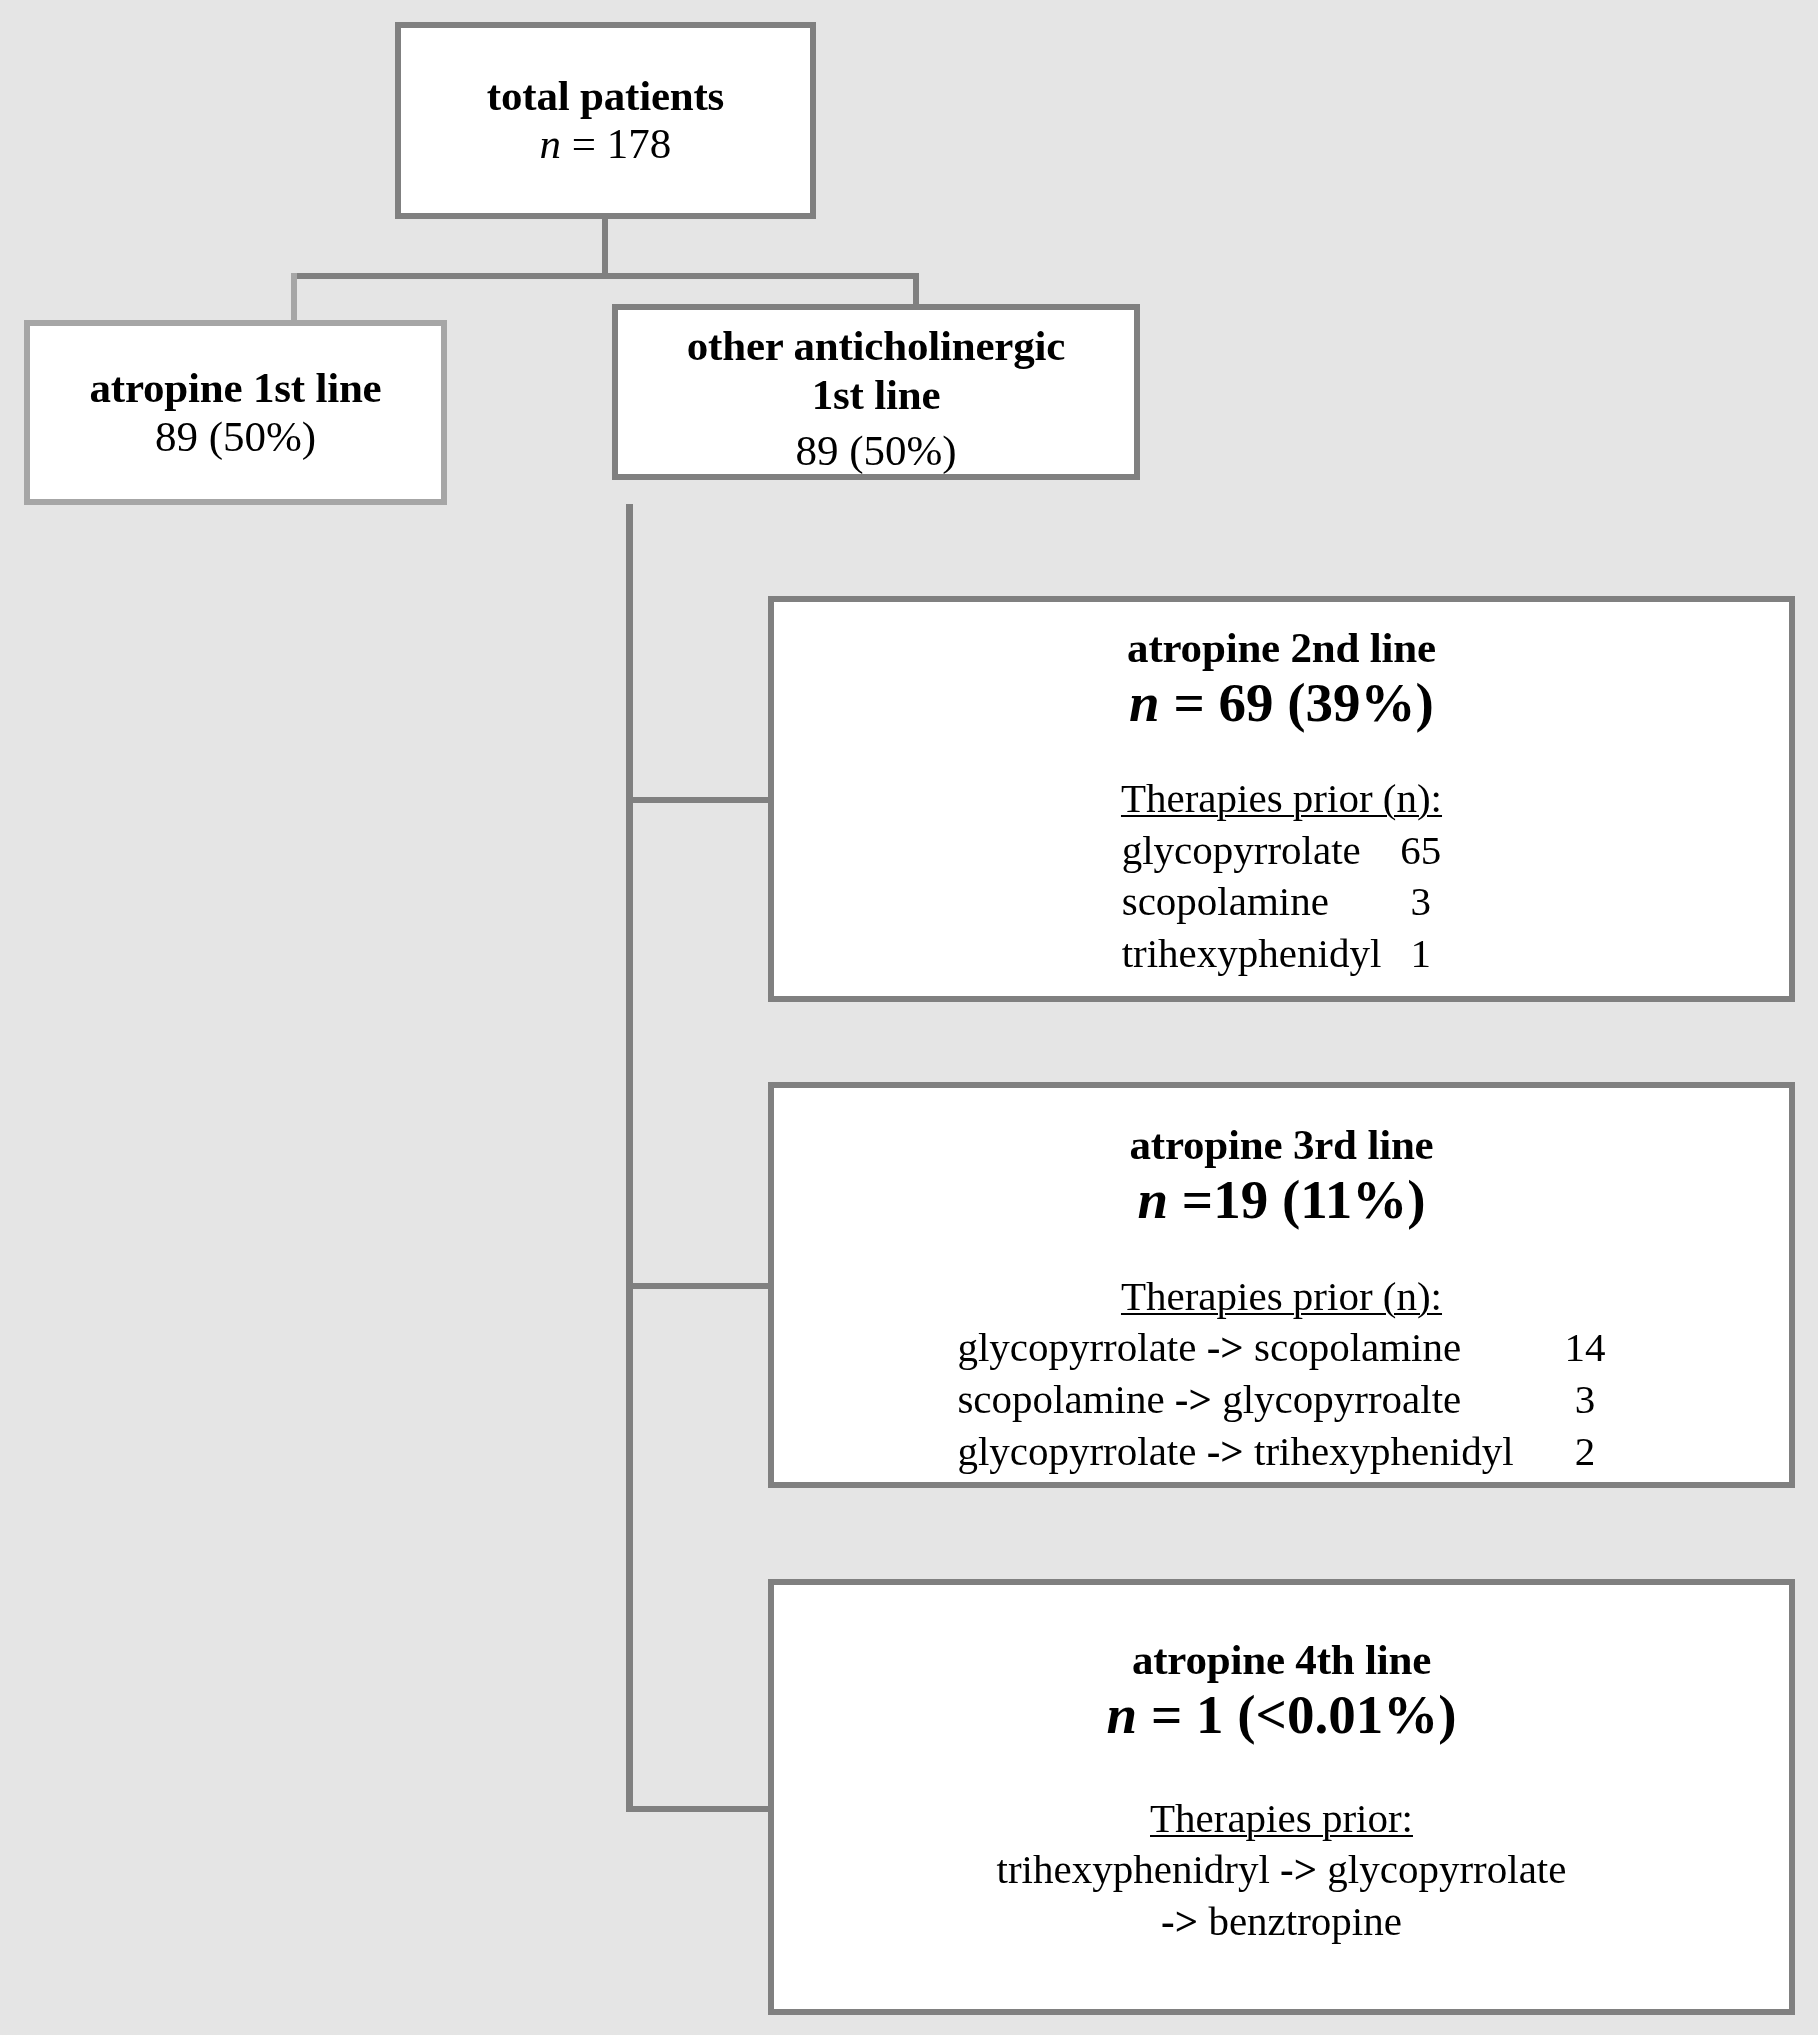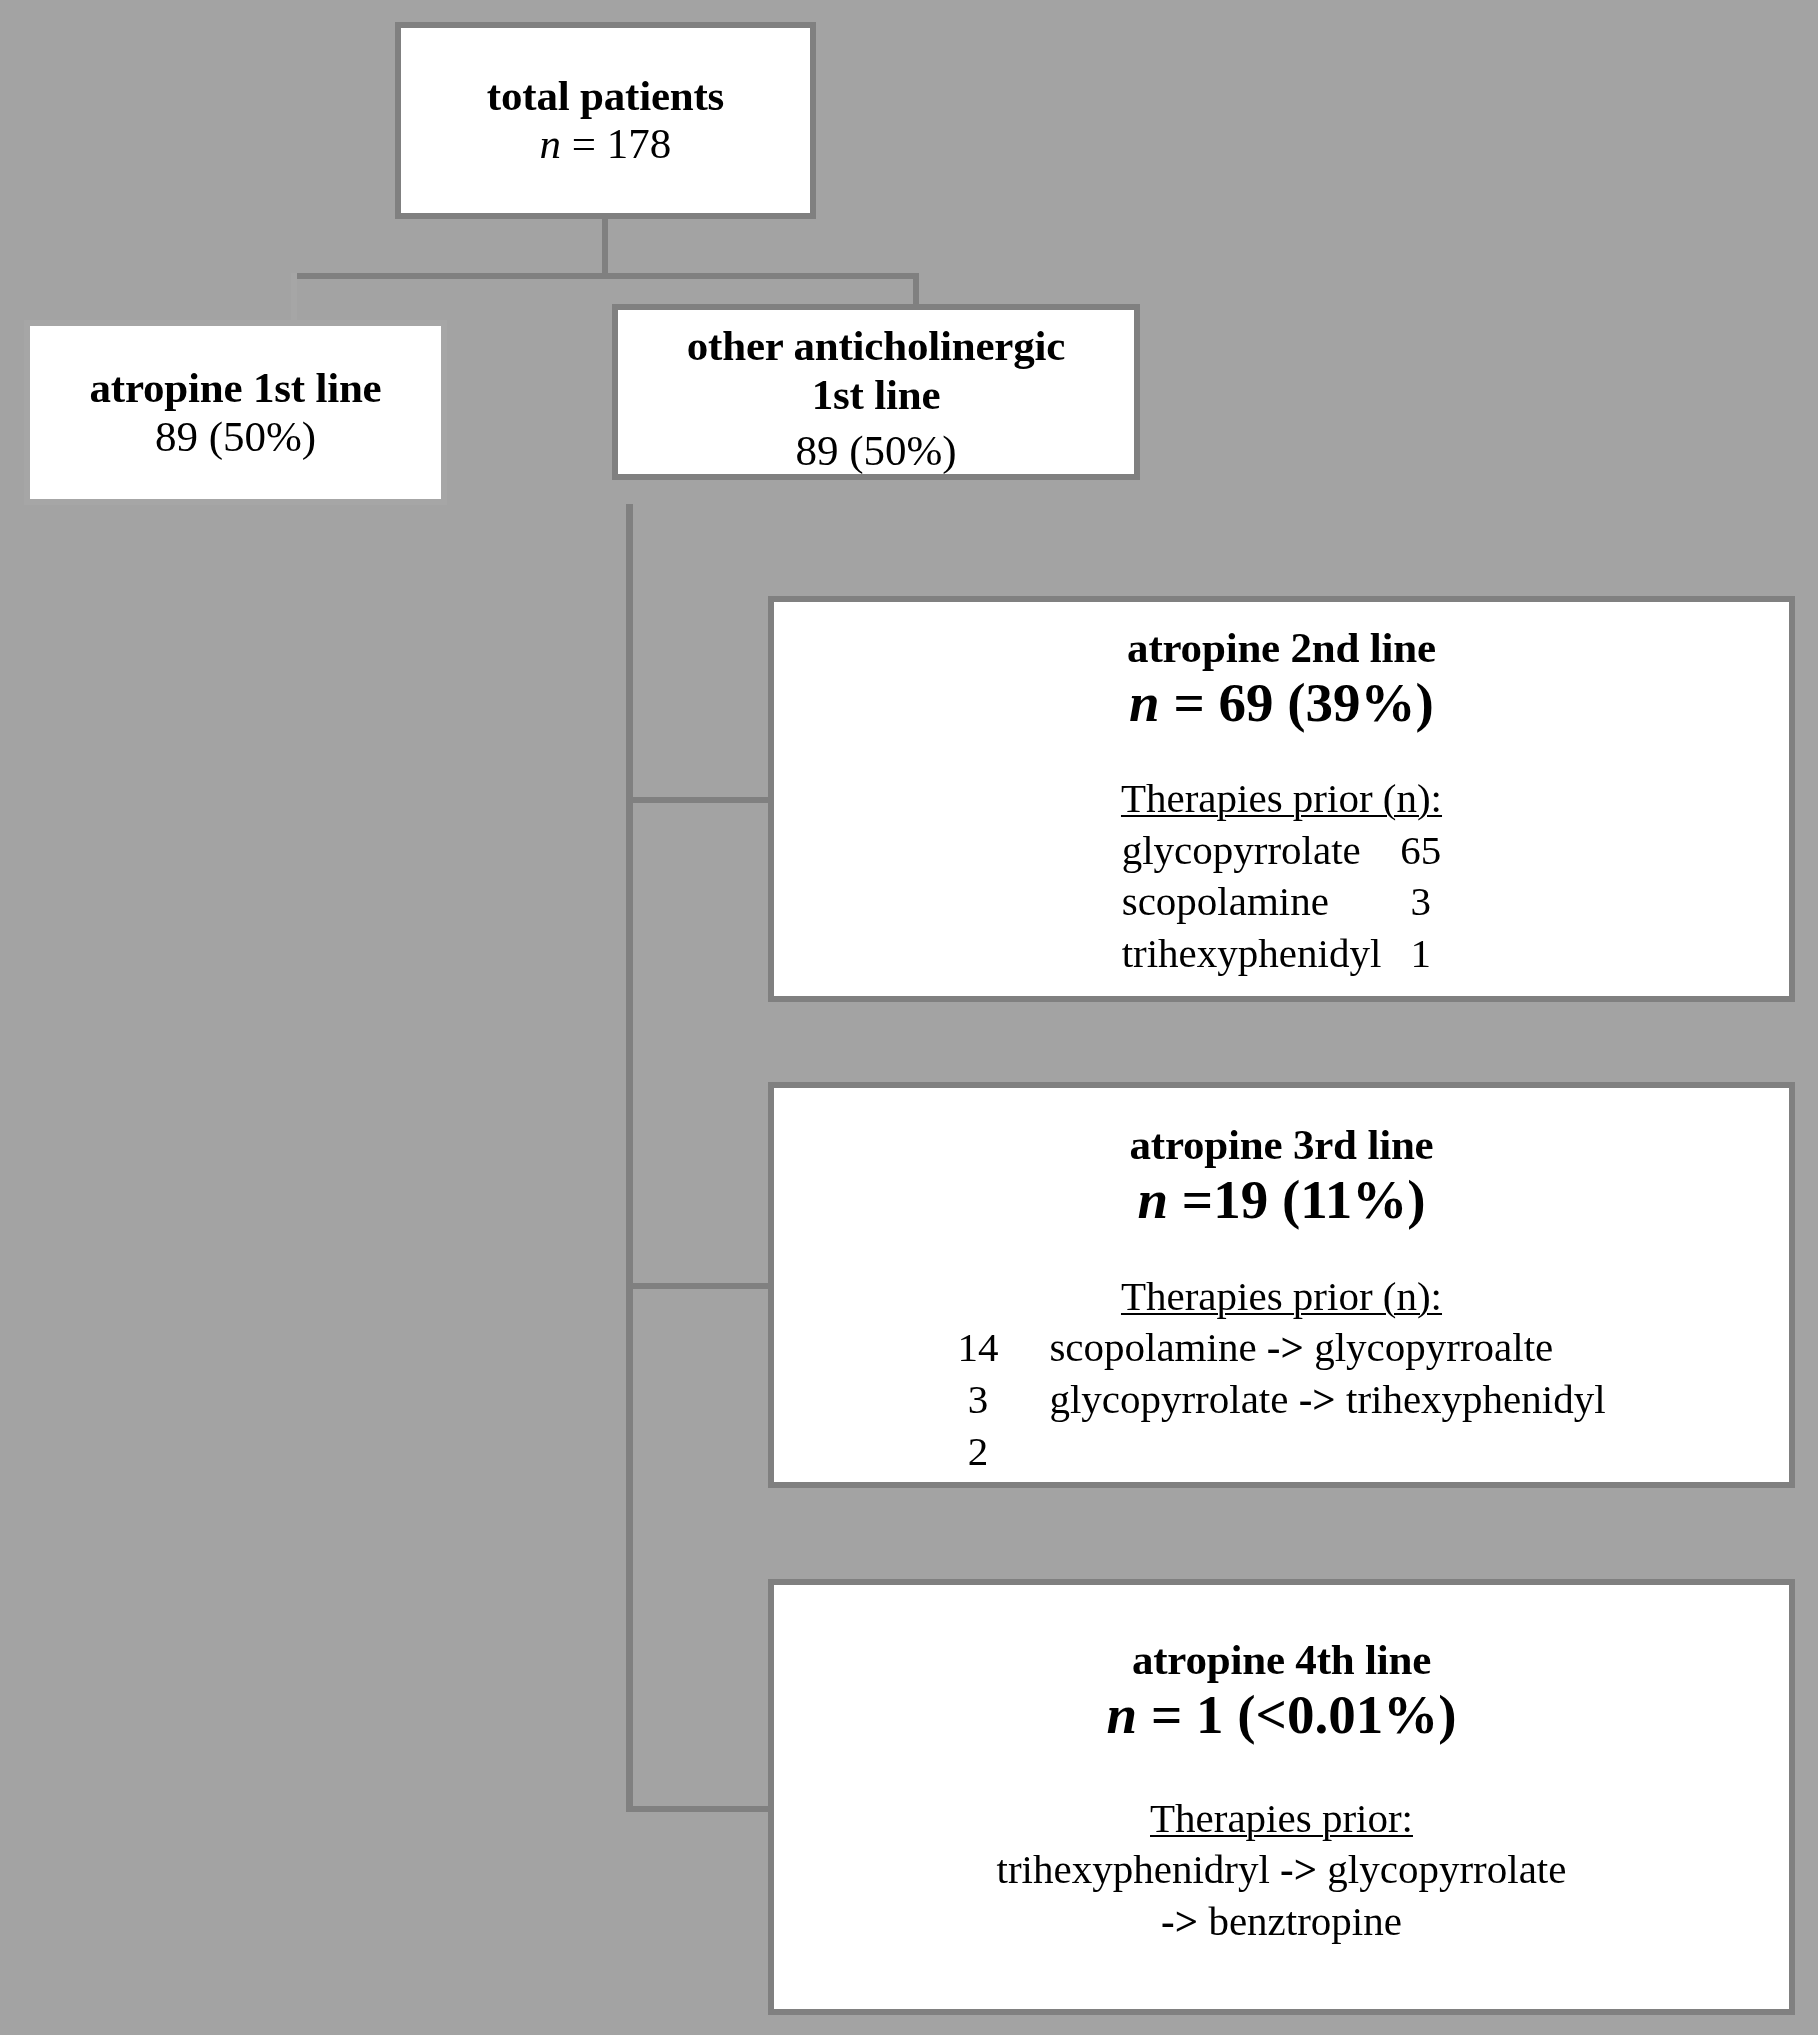--- a/index.html
+++ b/index.html
@@ -4,21 +4,21 @@
 <style>
   html, body {
     margin: 0;
     padding: 0;
     background: #ffffff;
   }
   #canvas {
     position: relative;
     width: 1818px;
     height: 2035px;
-    background: #a3a3a3;
+    background: #e5e5e5;
     font-family: "Liberation Serif", "DejaVu Serif", serif;
     overflow: hidden;
   }
 
   
   .box {
     position: absolute;
     box-sizing: border-box;
     border: 6.2px solid #808080;
     background: #ffffff;
@@ -155,20 +155,21 @@
   </div>
 
   <div class="box" style="left:768px; top:1082px; width:1027px; height:406px; justify-content:flex-start; padding-top:33px;">
     <div class="hdr">atropine 3rd line</div>
     <div class="sub-b">
       <span class="ital">n</span><span> =19 (11%)</span>
     </div>
     <div class="gap-md"></div>
     <div class="therapy-title">Therapies prior (n):</div>
     <div class="tlist-wide">
+      <span><span>glycopyrrolate</span> <span class="arrow">-&gt;</span> <span>scopolamine</span></span>
       <span class="num">14</span>
       <span><span>scopolamine</span> <span class="arrow">-&gt;</span> <span>glycopyrroalte</span></span>
       <span class="num">3</span>
       <span><span>glycopyrrolate</span> <span class="arrow">-&gt;</span> <span>trihexyphenidyl</span></span>
       <span class="num">2</span>
     </div>
   </div>
 
   <div class="box" style="left:768px; top:1579px; width:1027px; height:436px; justify-content:flex-start; padding-top:51px;">
     <div class="hdr">atropine 4th line</div>

